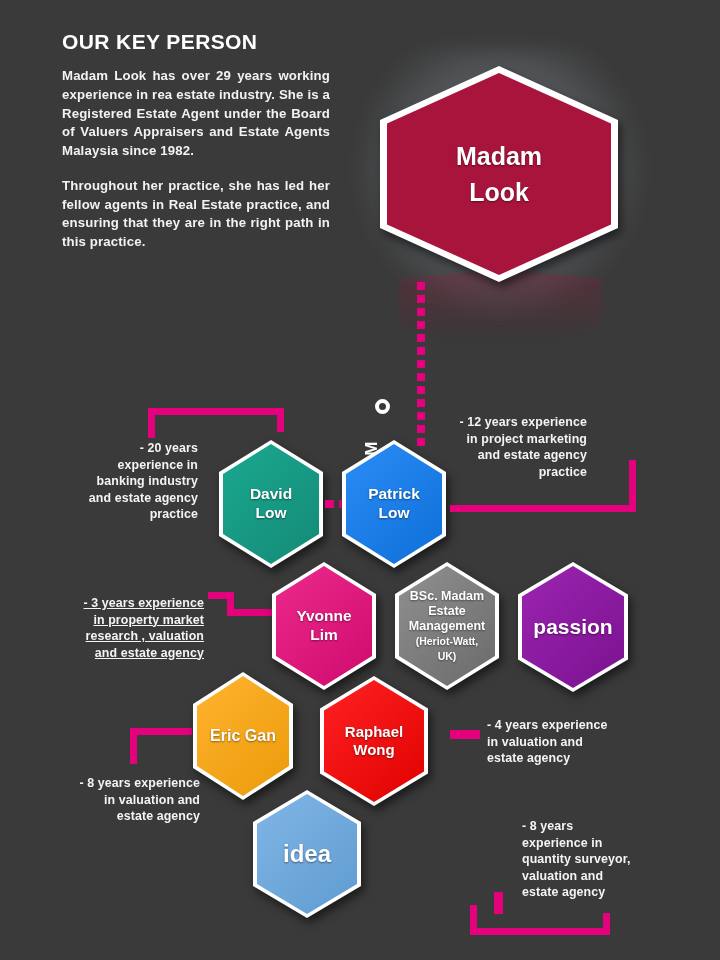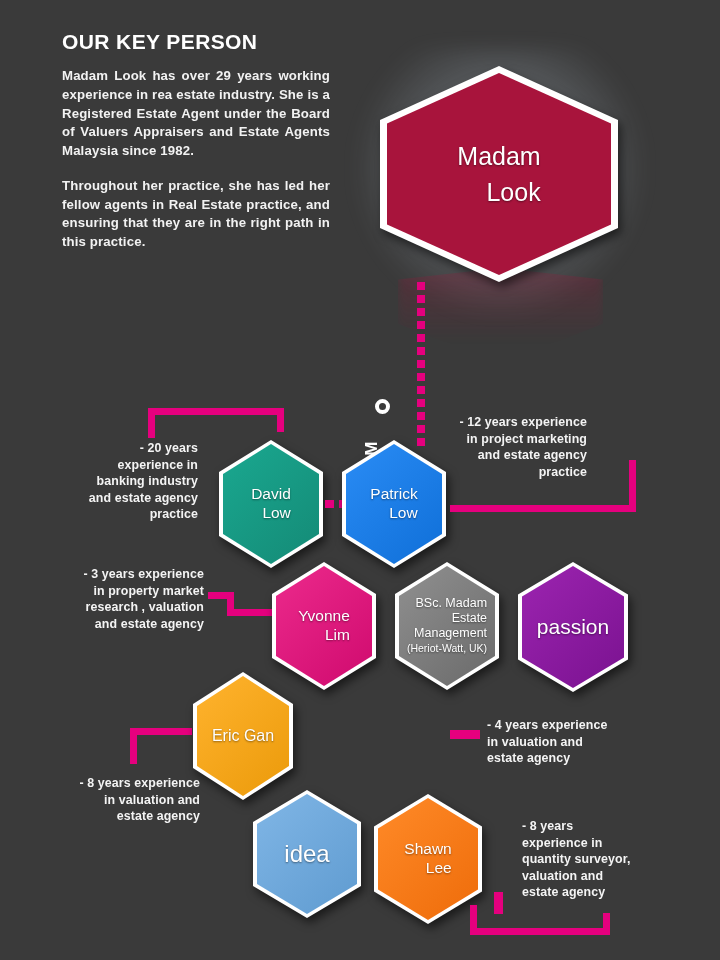--- a/index.html
+++ b/index.html
@@ -40,24 +40,23 @@
   }
   .hex-fill{
     position:absolute;left:4px;top:4px;right:4px;bottom:4px;
     clip-path:polygon(50% 0%,100% 25%,100% 75%,50% 100%,0% 75%,0% 25%);
     -webkit-clip-path:polygon(50% 0%,100% 25%,100% 75%,50% 100%,0% 75%,0% 25%);
     display:flex;align-items:center;justify-content:center;
     text-align:center;
   }
   .hex-label{
     position:relative;z-index:3;
-    font-weight:normal;color:#fff;line-height:1.22;
+    font-weight:bold;color:#fff;line-height:1.22;
     text-shadow:0 1px 2px rgba(0,0,0,.45);
     padding:0 6px;
-    text-align:right;
   }
 
   
   #hero-glow{
     position:absolute;left:355px;top:48px;width:290px;height:268px;
     background:radial-gradient(ellipse at 50% 45%,rgba(225,235,245,.40) 0%,rgba(200,215,230,.18) 45%,rgba(0,0,0,0) 72%);
     filter:blur(9px);
     pointer-events:none;
   }
   #hero-reflect{
@@ -201,21 +200,21 @@
 practice</div>
 
   <div class="conn" style="left:589px;top:460px;width:47px;height:52px;">
     <b style="left:40px;top:0;width:7px;height:52px;"></b>
     <b style="left:0;top:45px;width:47px;height:7px;"></b>
   </div>
   <div class="conn" style="left:450px;top:505px;width:145px;height:7px;">
     <b style="left:0;top:0;width:145px;height:7px;"></b>
   </div>
 
-  <div class="note r" style="left:64px;top:566px;width:140px;white-space:pre-line;">- 3 years experience
+  <div class="note r" style="left:64px;top:595px;width:140px;white-space:pre-line;text-decoration:underline;">- 3 years experience
 in property market
 research , valuation
 and estate agency</div>
 
   <div class="conn" style="left:208px;top:592px;width:70px;height:40px;">
     <b style="left:0;top:0;width:26px;height:7px;"></b>
     <b style="left:19px;top:0;width:7px;height:24px;"></b>
     <b style="left:19px;top:17px;width:51px;height:7px;"></b>
   </div>
 
@@ -261,47 +260,47 @@
 estate agency</div>
 
   <div class="hex-outer" style="left:193px;top:672px;width:100px;height:128px;">
     <div class="hex-border">
       <div class="hex-fill" style="background:linear-gradient(135deg,#ffb32e,#eb9a0a);">
         <div class="hex-label" style="font-size:16px;">Eric Gan</div>
       </div>
     </div>
   </div>
 
+  <div class="hex-outer" style="left:320px;top:676px;width:108px;height:130px;">
+    <div class="hex-border">
+      <div class="hex-fill" style="background:linear-gradient(135deg,#ff2222,#e00000);">
+        <div class="hex-label" style="font-size:15px;">
+          <span>Raphael</span><br>
+          <span>Wong</span>
+        </div>
+      </div>
+    </div>
+  </div>
 
   <div class="conn" style="left:450px;top:730px;width:30px;height:9px;">
     <b style="left:0;top:0;width:30px;height:9px;"></b>
   </div>
 
   <div class="note l" style="left:487px;top:717px;width:160px;white-space:pre-line;">- 4 years experience
 in valuation and
 estate agency</div>
 
   <div class="hex-outer" style="left:253px;top:790px;width:108px;height:128px;">
     <div class="hex-border">
       <div class="hex-fill" style="background:linear-gradient(135deg,#80b6e6,#5f9bd0);">
         <div class="hex-label" style="font-size:24px;">idea</div>
       </div>
     </div>
   </div>
 
-  <div class="hex-outer" style="left:374px;top:794px;width:108px;height:130px;">
-    <div class="hex-border">
-      <div class="hex-fill" style="background:linear-gradient(135deg,#ff8a28,#ee6c0a);">
-        <div class="hex-label" style="font-size:15.5px;">
-          <span>Shawn</span><br>
-          <span>Lee</span>
-        </div>
-      </div>
-    </div>
-  </div>
 
   <div class="note l" style="left:522px;top:818px;width:150px;white-space:pre-line;">- 8 years
 experience in
 quantity surveyor,
 valuation and
 estate agency</div>
 
   <div class="conn" style="left:494px;top:892px;width:9px;height:22px;">
     <b style="left:0;top:0;width:9px;height:22px;"></b>
   </div>

